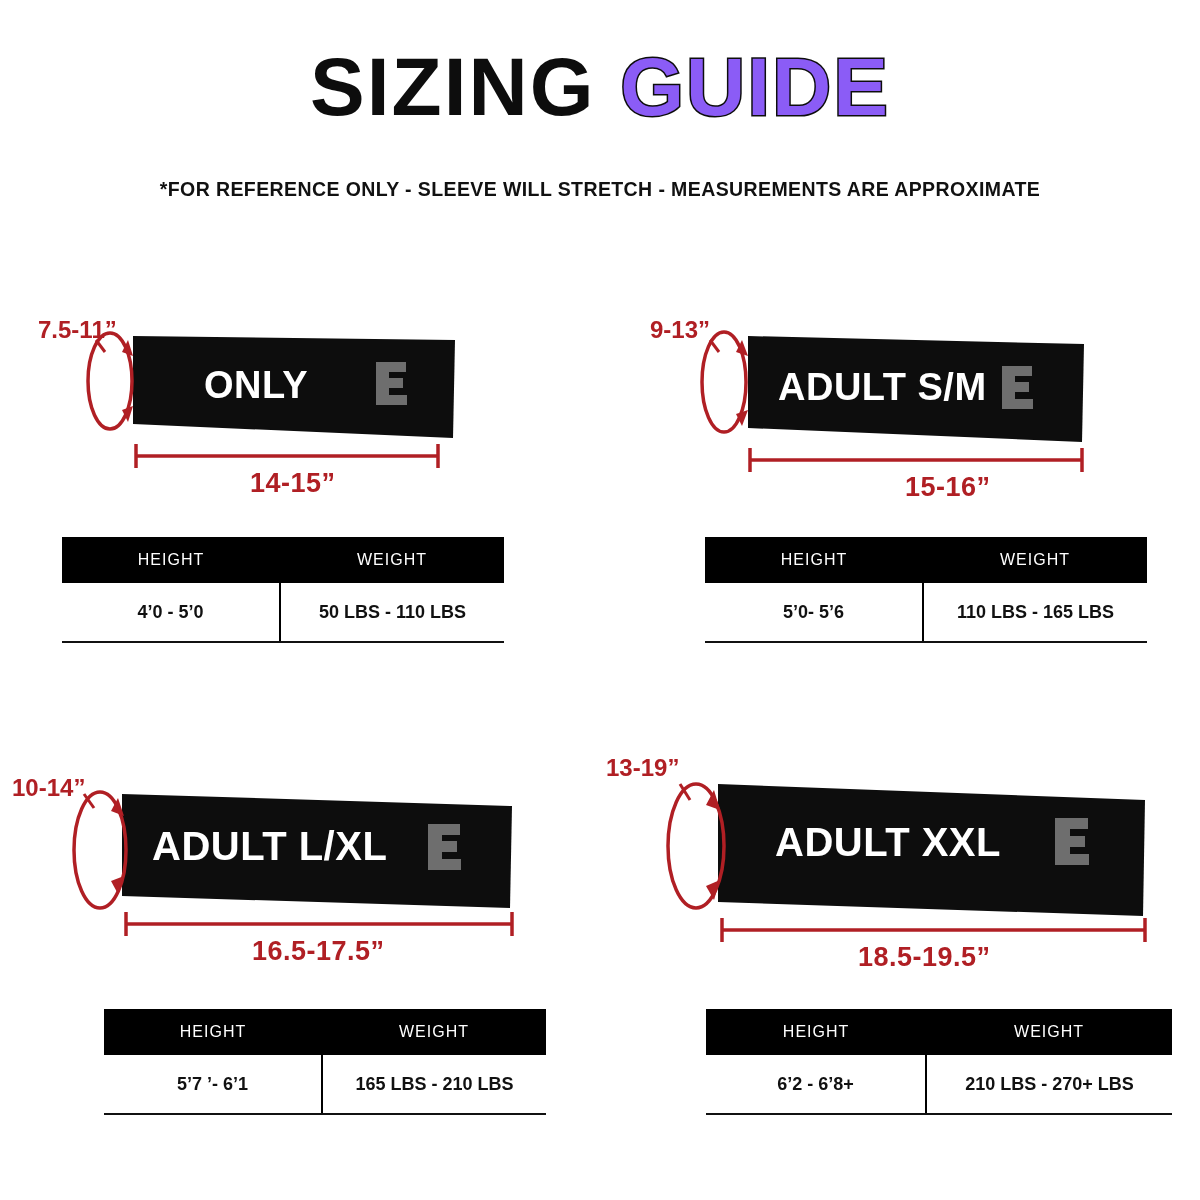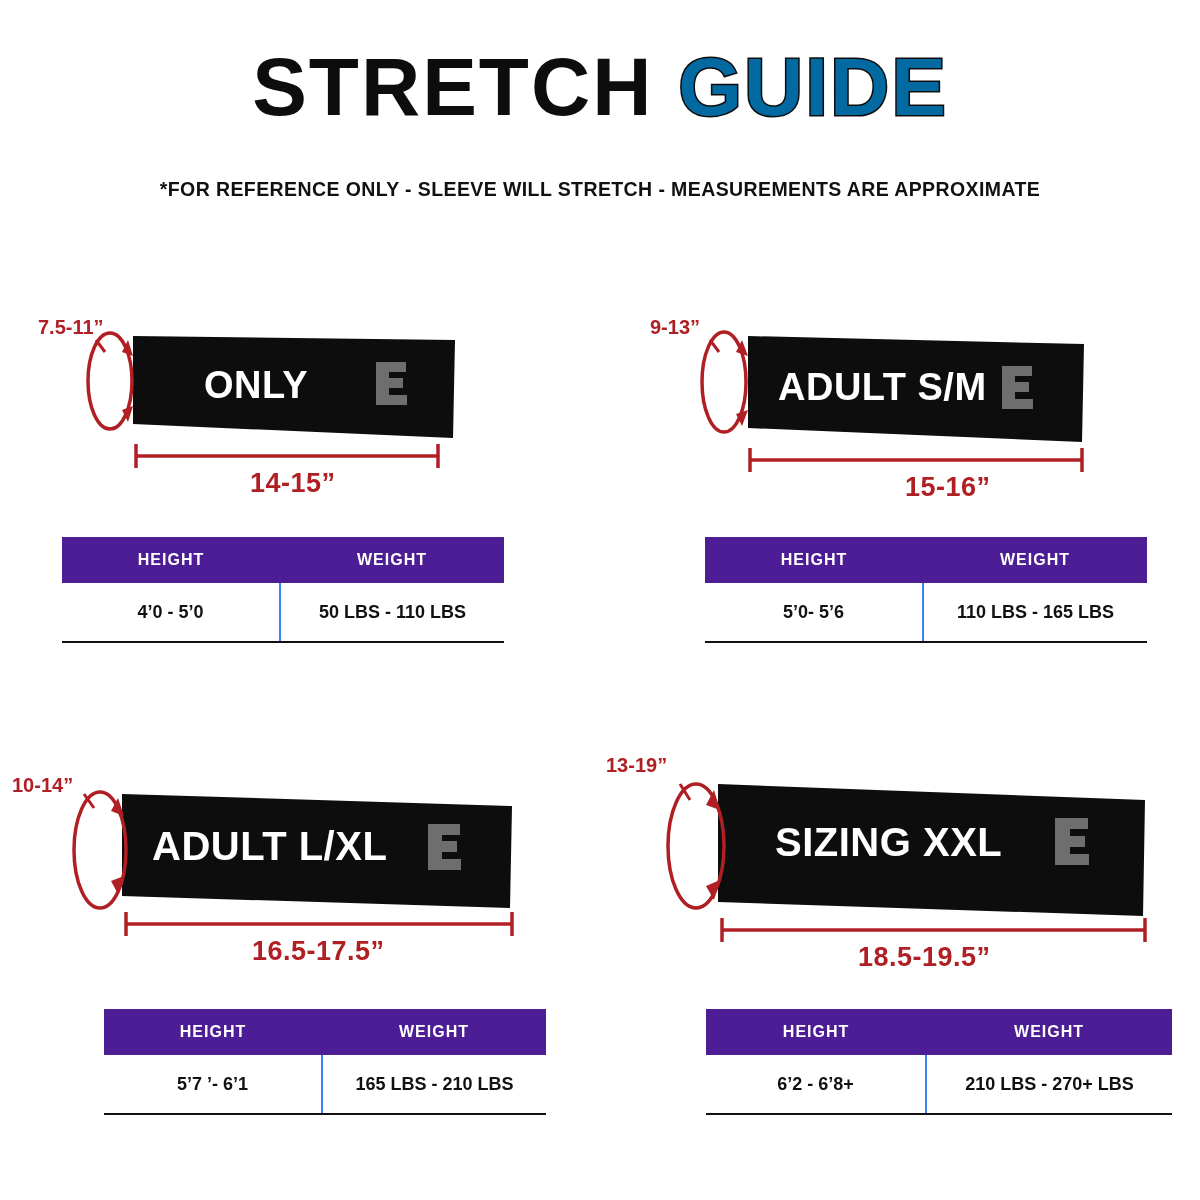--- a/index.html
+++ b/index.html
@@ -26,21 +26,21 @@
     font-weight: bold;
     letter-spacing: 2px;
     line-height: 1;
     display: inline-block;
     white-space: nowrap;
   }
   .title .solid {
     color: #0d0d0d;
   }
   .title .outline {
-    color: #0369a1;
+    color: #8b5cf6;
     -webkit-text-stroke: 3px #0d0d0d;
     paint-order: stroke fill;
     margin-top: 12px;
   }
   .subtitle {
     margin-top: 50px;
     font-size: 19.5px;
     font-weight: bold;
     letter-spacing: 0.4px;
     color: #111;
@@ -81,56 +81,56 @@
     font-weight: bold;
     letter-spacing: 0.5px;
     white-space: nowrap;
   }
   .circ-label, .len-label {
     position: absolute;
     color: #b01f24;
     font-weight: bold;
     white-space: nowrap;
   }
-  .circ-label { font-size: 20px; }
+  .circ-label { font-size: 24px; }
   .len-label  { font-size: 27px; letter-spacing: 0.5px; }
 
   
   .spec-table {
     position: absolute;
     border-collapse: collapse;
   }
   .spec-table .hdr td {
-    background: #4c1d95;
+    background: #000000;
     color: #fff;
     font-size: 16px;
-    font-weight: bold;
+    font-weight: normal;
     letter-spacing: 1px;
     text-align: center;
     height: 44px;
     vertical-align: middle;
   }
   .spec-table .val td {
     background: #fff;
     color: #111;
     font-size: 18px;
     font-weight: bold;
     text-align: center;
     height: 56px;
     vertical-align: middle;
     border-bottom: 2px solid #111;
   }
-  .spec-table .val td.c1 { border-right: 2px solid #3b82f6; }
+  .spec-table .val td.c1 { border-right: 2px solid #000000; }
 </style>
 </head>
 <body>
 
 <div class="header">
   <div class="title">
-    <span class="solid">STRETCH </span><span class="outline">GUIDE</span>
+    <span class="solid">SIZING </span><span class="outline">GUIDE</span>
   </div>
   <div class="subtitle">*FOR REFERENCE ONLY - SLEEVE WILL STRETCH - MEASUREMENTS ARE APPROXIMATE</div>
 </div>
 
 <div class="grid">
 
   <div class="panel p1">
     <div class="sleeve-area">
       <svg class="sleeve-svg" width="600" height="260" viewBox="0 0 600 260">
 
@@ -243,21 +243,21 @@
         <path d="M114,62 L120,82 L106,77 Z" fill="#b01f24"></path>
         <path d="M114,172 L120,152 L106,158 Z" fill="#b01f24"></path>
         <path d="M80,56 L90,72" stroke="#b01f24" stroke-width="3" fill="none"></path>
         <line x1="122" y1="202" x2="545" y2="202" stroke="#b01f24" stroke-width="3.5"></line>
         <line x1="122" y1="190" x2="122" y2="214" stroke="#b01f24" stroke-width="3.5"></line>
         <line x1="545" y1="190" x2="545" y2="214" stroke="#b01f24" stroke-width="3.5"></line>
         <g fill="#6e6e6e">
           <path d="M455,90 L488,90 L488,101 L470,101 L470,108 L485,108 L485,119 L470,119 L470,126 L489,126 L489,137 L455,137 Z"></path>
         </g>
       </svg>
-      <div class="sleeve-label" style="left:175px; top:92px; font-size:40px;">SIZING XXL</div>
+      <div class="sleeve-label" style="left:175px; top:92px; font-size:40px;">ADULT XXL</div>
       <div class="circ-label" style="left:6px; top:26px;">13-19”</div>
       <div class="len-label" style="left:258px; top:214px;">18.5-19.5”</div>
     </div>
     <table class="spec-table" style="left:106px; top:281px; width:466px;">
       <tbody>
           <tr class="hdr">
         <td style="width:220px;">HEIGHT</td>
         <td style="width:246px;">WEIGHT</td>
       </tr>
       <tr class="val">

